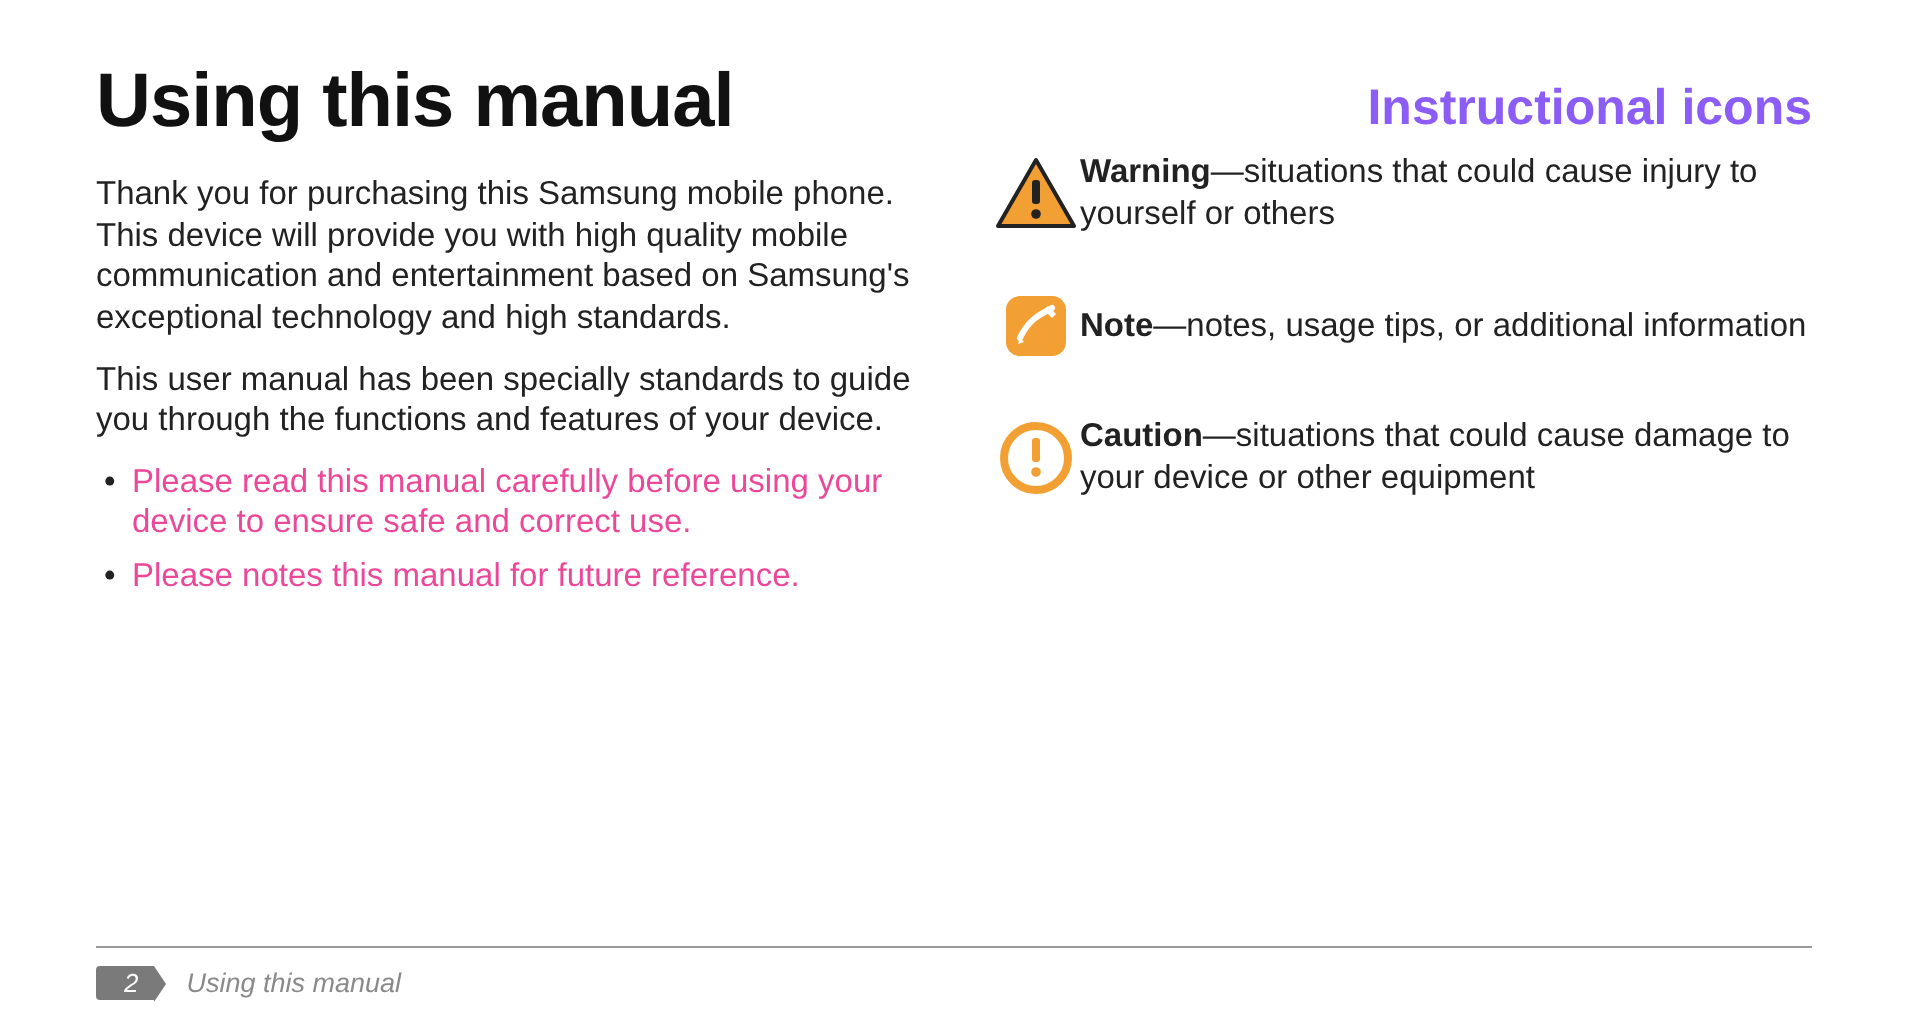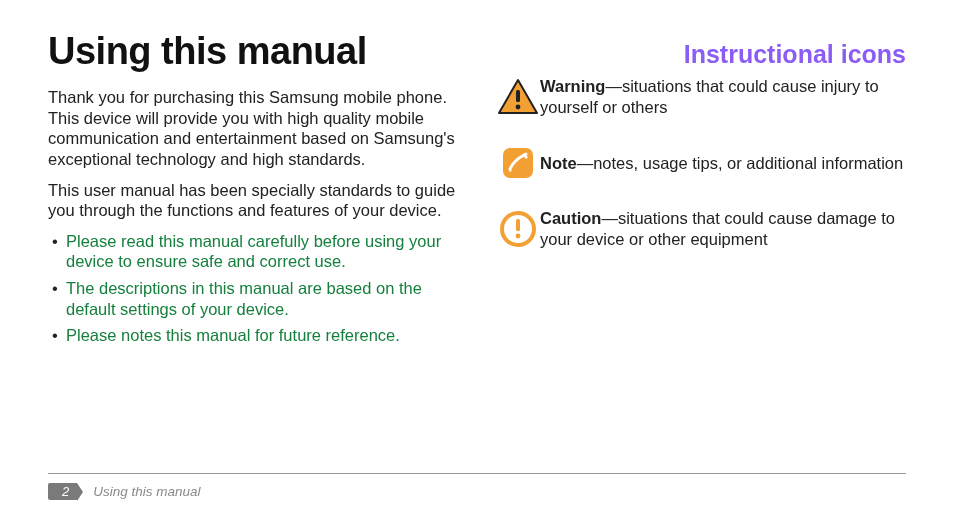--- a/index.html
+++ b/index.html
@@ -43,21 +43,21 @@
   }
   ul.bullets {
     list-style: none;
     padding-left: 2px;
   }
   ul.bullets li {
     position: relative;
     padding-left: 16px;
     font-size: 16.5px;
     line-height: 1.25;
-    color: #15803d;
+    color: #ec4899;
     margin-bottom: 6px;
   }
   ul.bullets li::before {
     content: "•";
     position: absolute;
     left: 2px;
     top: 0;
     color: #222;
   }
   .icon-row {
@@ -129,21 +129,20 @@
 <body>
 
 <div class="columns">
 
   <div class="col">
     <h1 class="page-title">Using this manual</h1>
     <p class="body">Thank you for purchasing this Samsung mobile phone. This device will provide you with high quality mobile communication and entertainment based on Samsung's exceptional technology and high standards.</p>
     <p class="body">This user manual has been specially standards to guide you through the functions and features of your device.</p>
     <ul class="bullets">
       <li>Please read this manual carefully before using your device to ensure safe and correct use.</li>
-      <li>The descriptions in this manual are based on the default settings of your device.</li>
       <li>Please notes this manual for future reference.</li>
     </ul>
   </div>
 
   <div class="col">
     <h2 class="section-title">Instructional icons</h2>
 
     <div class="icon-row">
       <div class="icon-cell">
         <svg width="42" height="38" viewBox="0 0 42 38">

